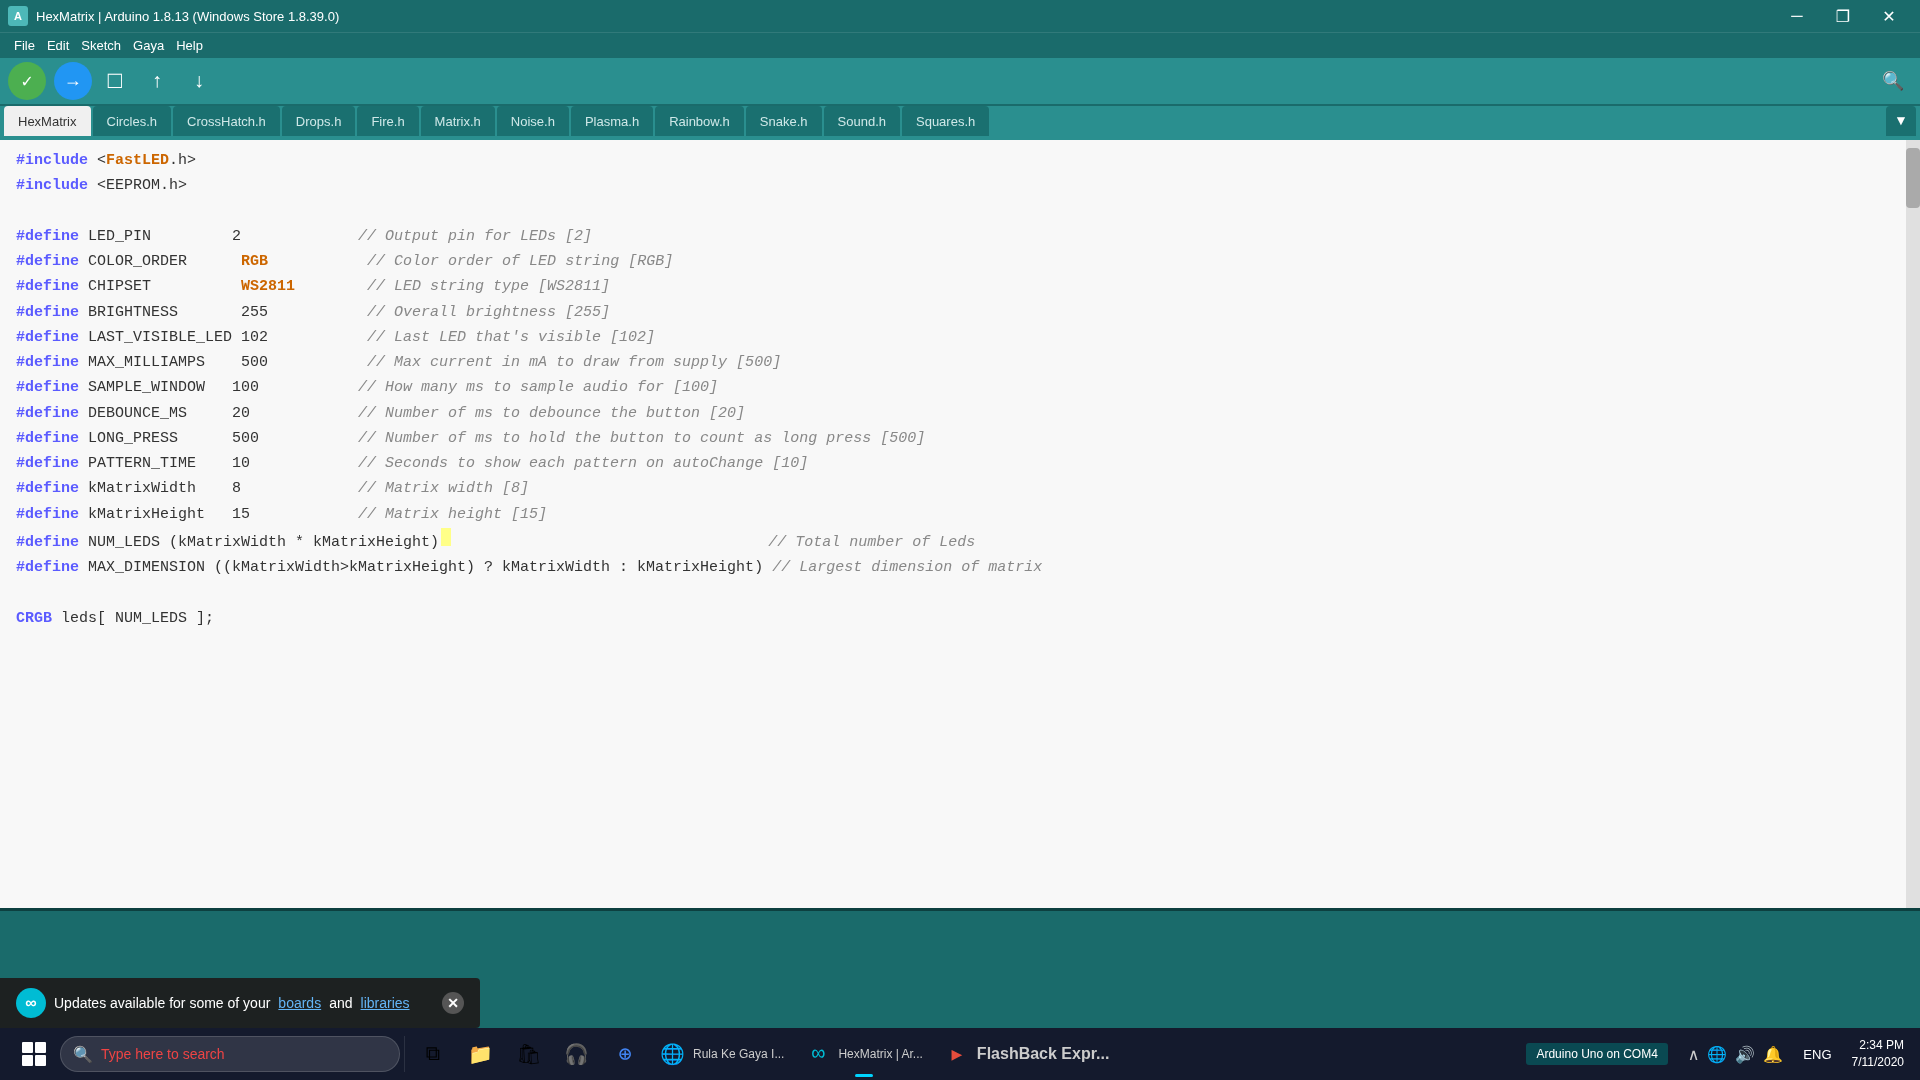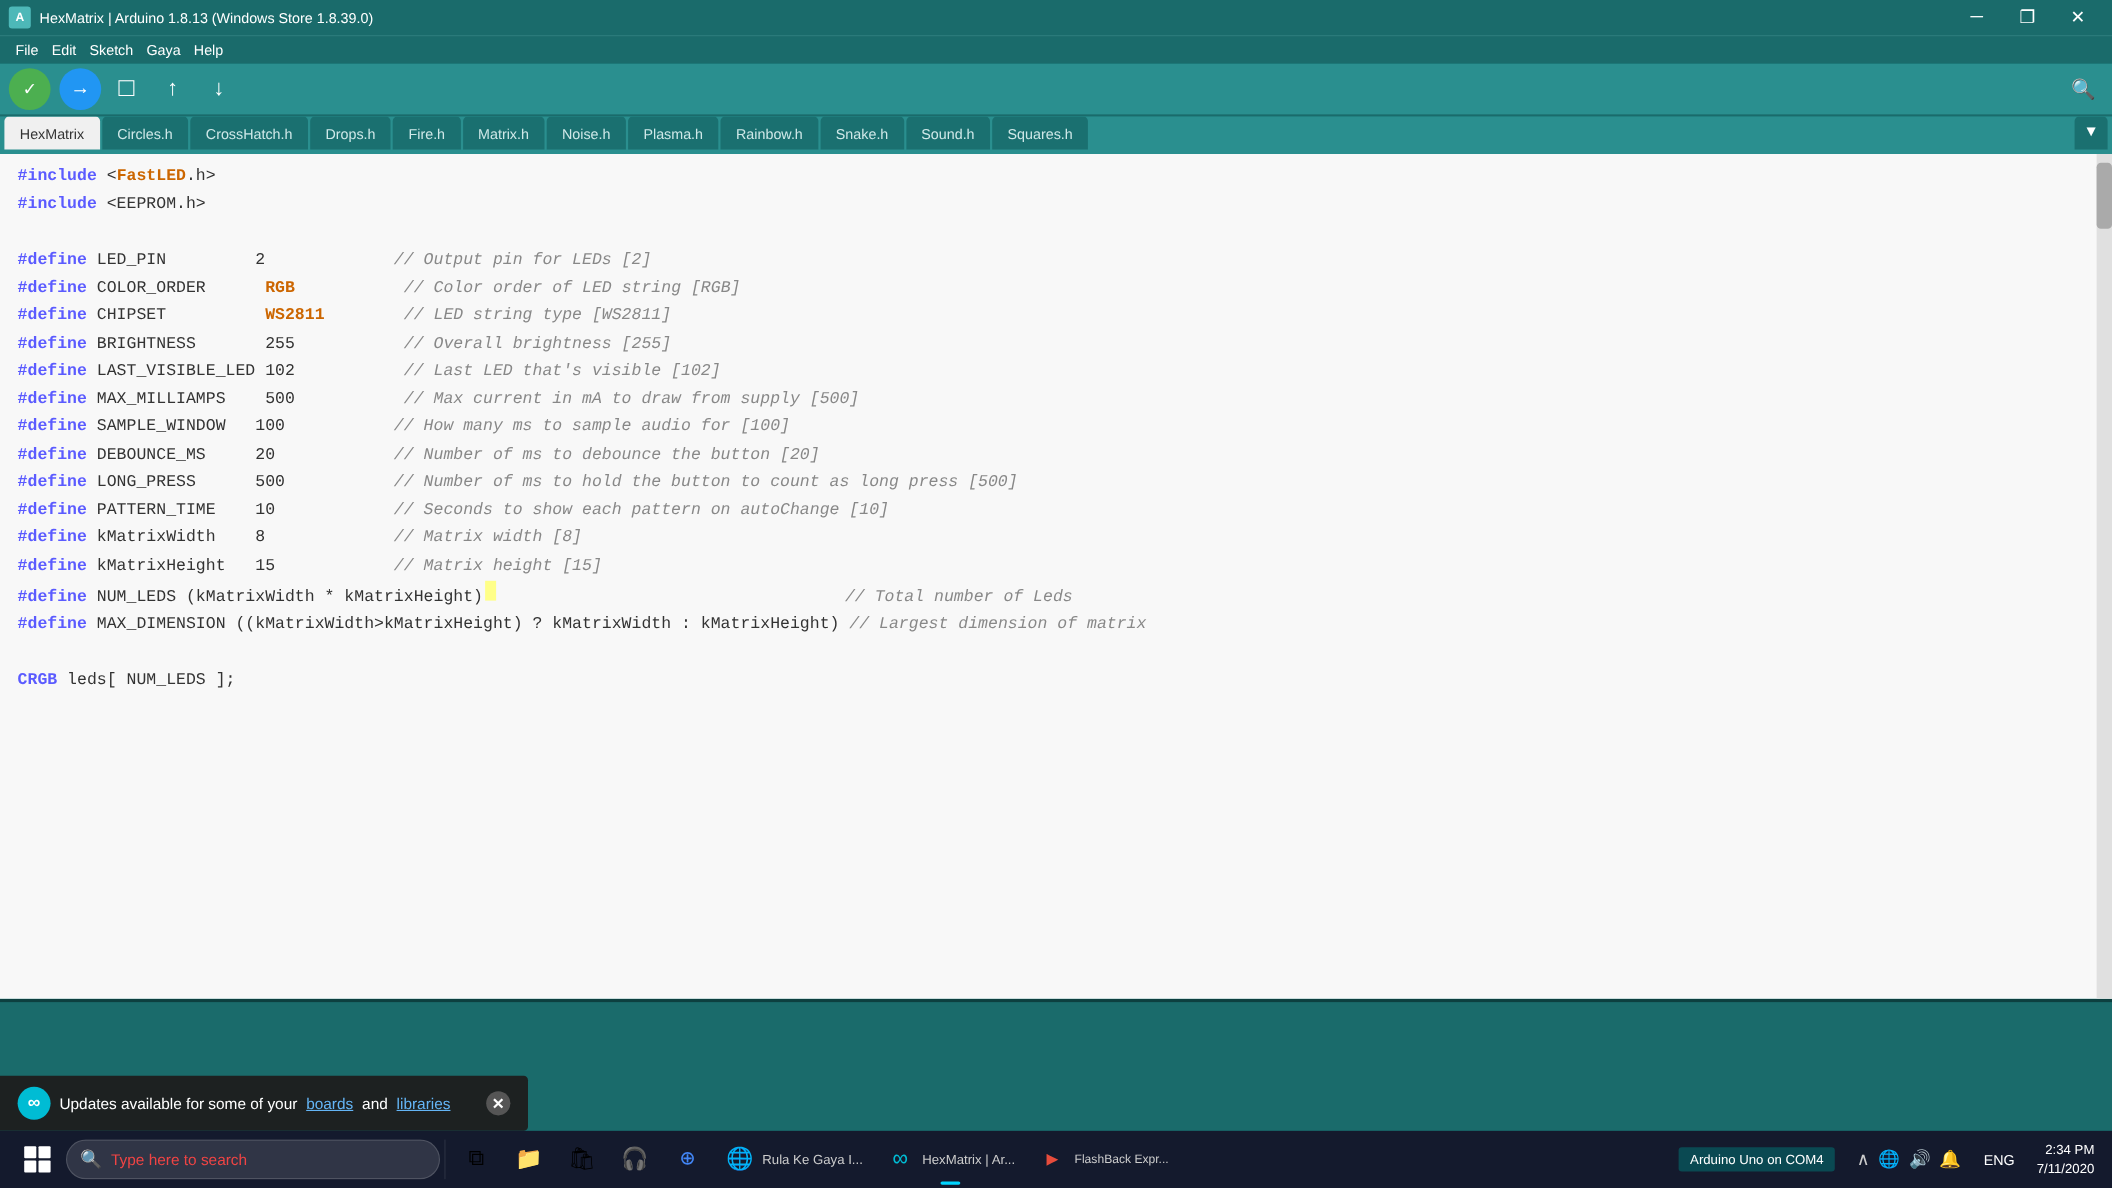--- a/index.html
+++ b/index.html
@@ -473,21 +473,21 @@
     <span style="color:#ccc;font-size:12px;font-family:'Segoe UI',sans-serif;">Rula Ke Gaya I...</span>
   </div>
 
   <div class="taskbar-app active" style="gap:6px;">
     <div class="taskbar-app-icon" style="color:#00bcd4;font-size:22px;">∞</div>
     <span style="color:#ccc;font-size:12px;font-family:'Segoe UI',sans-serif;">HexMatrix | Ar...</span>
   </div>
 
   <div class="taskbar-app" style="gap:6px;">
     <div class="taskbar-app-icon" style="color:#e74c3c;font-size:18px;">▶</div>
-    <span style="color:#ccc;font-size:11px;font-family:'Segoe UI',sans-serif;">FlashBack Expr...</span>
+    <span style="color:#ccc;font-size:16px;font-family:'Segoe UI',sans-serif;font-weight:bold;">FlashBack Expr...</span>
   </div>
 
   <div id="taskbar-right">
     <div id="arduino-status">
       <span>Arduino Uno on COM4</span>
     </div>
     <div id="systray">
       <span class="systray-icon">∧</span>
       <span class="systray-icon">🌐</span>
       <span class="systray-icon">🔊</span>

